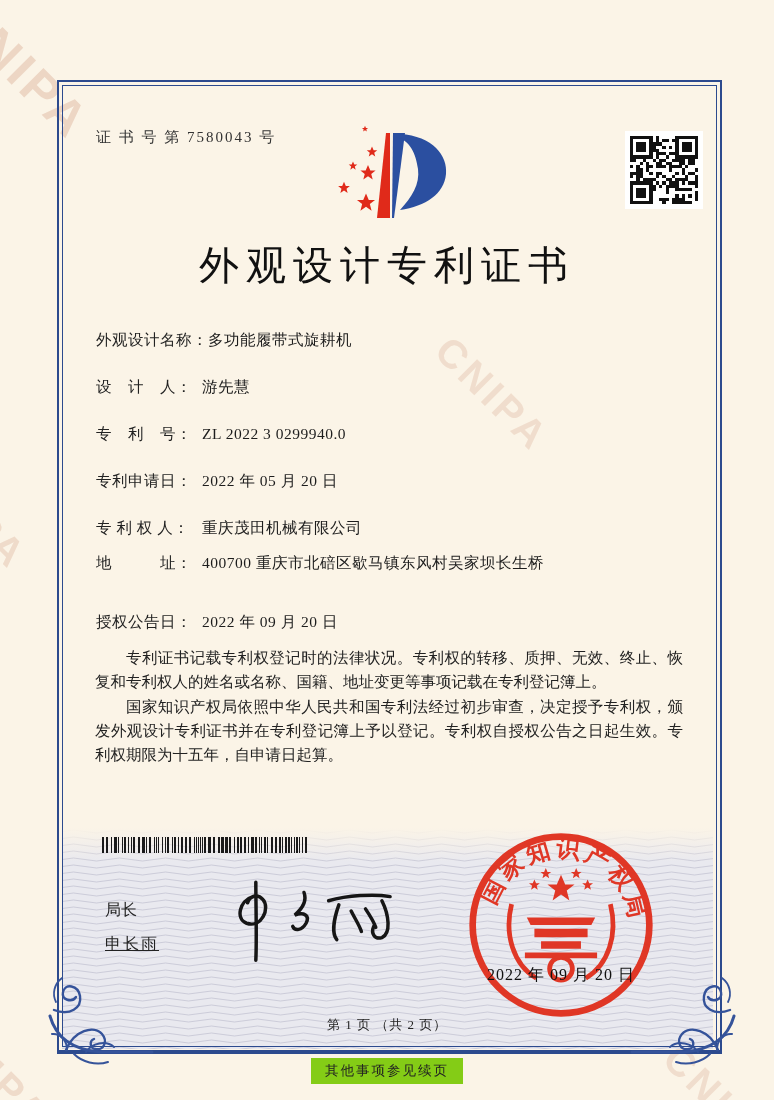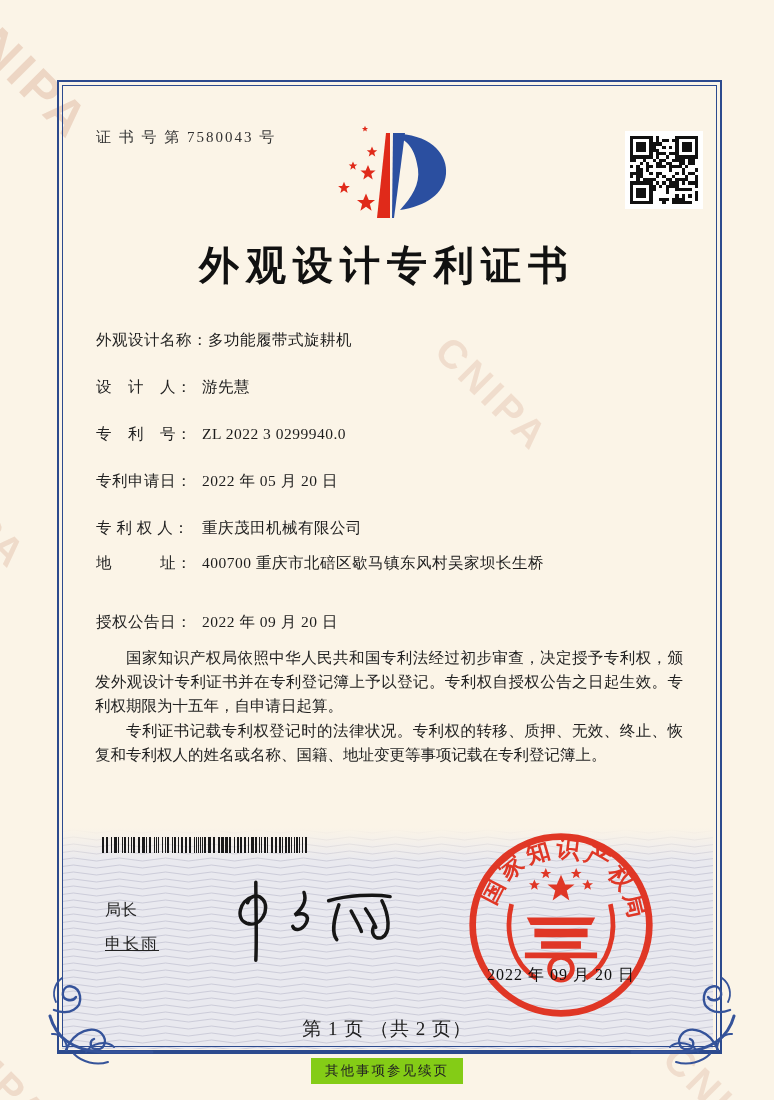--- a/index.html
+++ b/index.html
@@ -18,21 +18,21 @@
       border:2.5px solid #2c4a8e;border-bottom-width:4px;z-index:5;pointer-events:none;}
   .frame-inner{position:absolute;inset:3px;border:1.2px solid #2c4a8e;}
 
   
   .cert-no{position:absolute;left:96px;top:128px;font-size:15px;letter-spacing:2px;color:#333;z-index:3;}
   .logo{position:absolute;left:330px;top:121px;width:152px;height:116px;z-index:3;}
   .qr{position:absolute;left:625px;top:131px;width:78px;height:78px;background:#fff;
       display:flex;align-items:center;justify-content:center;z-index:3;}
   .qr svg{width:68px;height:68px;}
   .title{position:absolute;left:0;top:238px;width:774px;text-align:center;
-      font-size:40px;font-weight:700;letter-spacing:7px;color:#111;z-index:3;}
+      font-size:40px;font-weight:400;letter-spacing:7px;color:#111;z-index:3;}
 
   
   .field-row{position:absolute;left:96px;font-size:15.5px;color:#222;
       letter-spacing:.5px;white-space:nowrap;z-index:3;}
   .field-label{display:inline-block;min-width:106px;}
   .field-value{color:#1d1d1d;}
   .field-right{position:absolute;left:372px;top:0;}
 
   
   .paras{position:absolute;left:95px;top:646px;width:588px;font-size:15.5px;
@@ -50,21 +50,21 @@
       font-family:"Liberation Sans","DejaVu Sans",sans-serif;}
   .director-name{position:absolute;left:105px;top:934px;font-size:16px;color:#222;z-index:3;
       font-family:"Liberation Sans","DejaVu Sans",sans-serif;letter-spacing:2px;text-decoration:underline;}
   .signature{position:absolute;left:222px;top:872px;width:205px;height:100px;z-index:3;}
 
   .seal{position:absolute;left:466px;top:830px;width:190px;height:190px;z-index:4;opacity:.96;}
   .seal-date{position:absolute;left:468px;top:965px;width:186px;text-align:center;
       font-size:16px;color:#111;letter-spacing:1px;z-index:5;white-space:nowrap;}
 
   .page-info{position:absolute;left:0;top:1016px;width:774px;text-align:center;
-      font-size:19px;color:#222;letter-spacing:1px;z-index:3;}
+      font-size:13px;color:#222;letter-spacing:1px;z-index:3;}
 
   .flourish{position:absolute;z-index:6;}
   .flourish.left{left:44px;top:958px;}
   .flourish.right{left:630px;top:958px;transform:scaleX(-1);}
 
   .note{position:absolute;left:0;top:1058px;width:774px;text-align:center;z-index:3;}
   .note span{display:inline-block;background:#84cc16;padding:4px 14px;
       font-size:13.5px;letter-spacing:2px;color:#222;}
 </style>
 </head>
@@ -370,22 +370,22 @@
   <span class="field-label">专 利 权 人：</span><span class="field-value">重庆茂田机械有限公司</span>
 </div>
 <div class="field-row" style="top:553px;">
   <span class="field-label">地　　　址：</span><span class="field-value">400700  重庆市北碚区歇马镇东风村吴家坝长生桥</span>
 </div>
 <div class="field-row" style="top:612px;width:588px;">
   <span><span class="field-label">授权公告日：</span><span class="field-value">2022 年 09 月 20 日</span></span>
 </div>
 
 <div class="paras">
+  <p>专利证书记载专利权登记时的法律状况。专利权的转移、质押、无效、终止、恢复和专利权人的姓名或名称、国籍、地址变更等事项记载在专利登记簿上。</p>
   <p>国家知识产权局依照中华人民共和国专利法经过初步审查，决定授予专利权，颁发外观设计专利证书并在专利登记簿上予以登记。专利权自授权公告之日起生效。专利权期限为十五年，自申请日起算。</p>
-  <p>专利证书记载专利权登记时的法律状况。专利权的转移、质押、无效、终止、恢复和专利权人的姓名或名称、国籍、地址变更等事项记载在专利登记簿上。</p>
 </div>
 
 <div class="barcode">
   <svg id="barcode-svg" viewBox="0 0 206 16" preserveAspectRatio="none" width="206" height="16" xmlns="http://www.w3.org/2000/svg">
       <rect x="0" y="0" width="2" height="16" fill="#1a1a1a"></rect>
       <rect x="4" y="0" width="2" height="16" fill="#1a1a1a"></rect>
       <rect x="9" y="0" width="1" height="16" fill="#1a1a1a"></rect>
       <rect x="12" y="0" width="3" height="16" fill="#1a1a1a"></rect>
       <rect x="16" y="0" width="1" height="16" fill="#1a1a1a"></rect>
       <rect x="20" y="0" width="1" height="16" fill="#1a1a1a"></rect>

